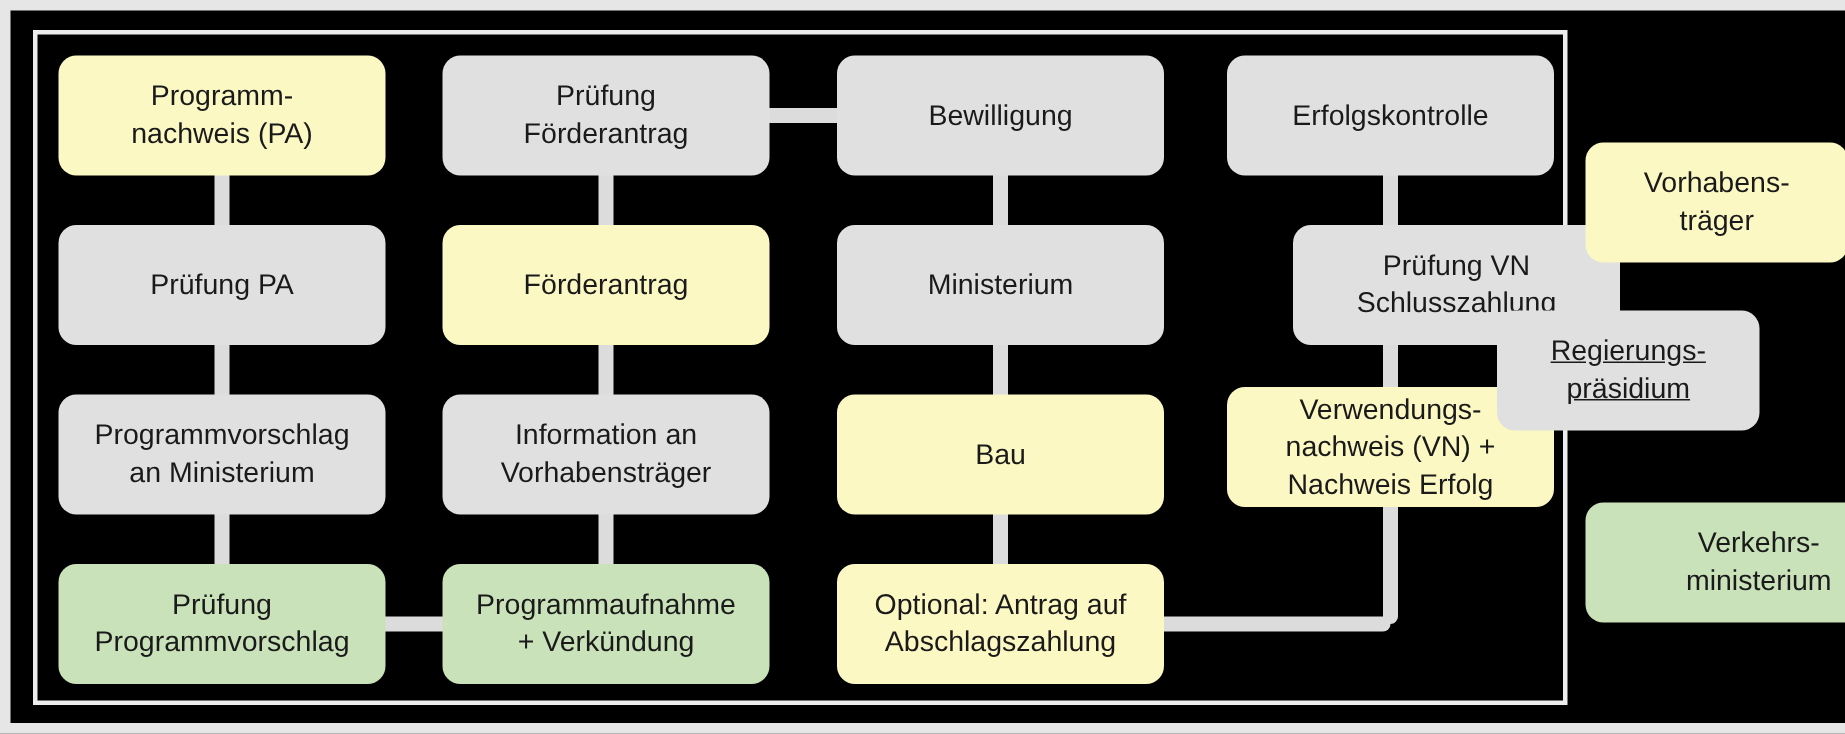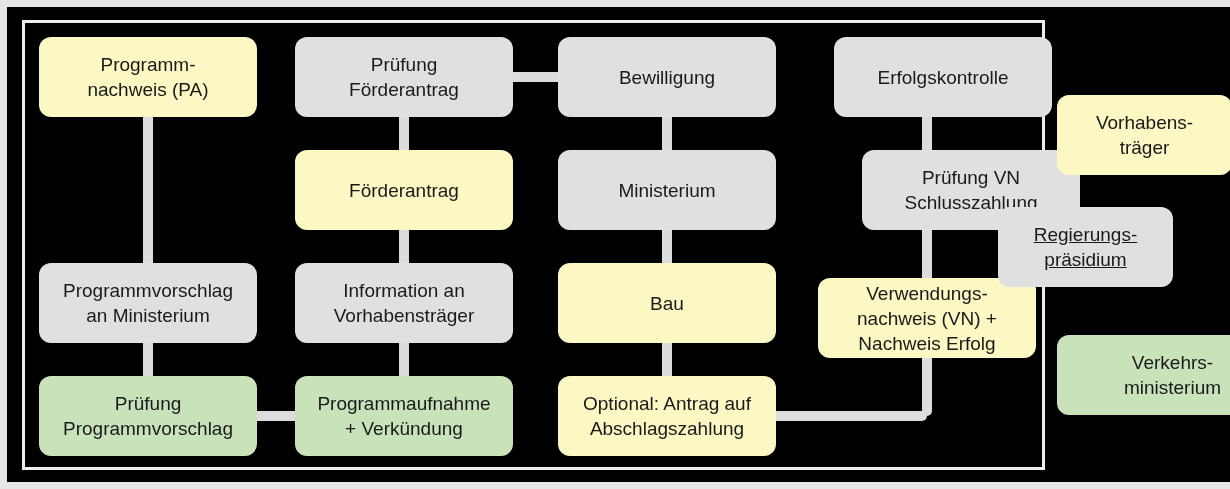--- a/index.html
+++ b/index.html
@@ -78,43 +78,44 @@
   <div class="conn" style="left:143px; top:77px; width:10px; height:339px;"></div>
   <div class="conn" style="left:399px; top:77px; width:10px; height:339px;"></div>
   <div class="conn" style="left:662px; top:77px; width:10px; height:339px;"></div>
   <div class="conn" style="left:922px; top:77px; width:10px; height:339px;"></div>
   <div class="conn" style="left:404px; top:72px; width:263px; height:10px;"></div>
   <div class="conn" style="left:148px; top:411px; width:256px; height:10px;"></div>
   <div class="conn" style="left:667px; top:411px; width:260px; height:10px;"></div>
 
   <div class="box" style="left:39px; top:37px;" data-role="vorhabenstraeger">Programm-
 nachweis (PA)</div>
+  <div class="box" style="left:39px; top:150px;" data-role="regierungspraesidium">Prüfung PA</div>
   <div class="box" style="left:39px; top:263px;" data-role="regierungspraesidium">Programmvorschlag
 an Ministerium</div>
   <div class="box" style="left:39px; top:376px;" data-role="verkehrsministerium">Prüfung
 Programmvorschlag</div>
 
   <div class="box" style="left:295px; top:37px;" data-role="regierungspraesidium">Prüfung
 Förderantrag</div>
   <div class="box" style="left:295px; top:150px;" data-role="vorhabenstraeger">Förderantrag</div>
   <div class="box" style="left:295px; top:263px;" data-role="regierungspraesidium">Information an
 Vorhabensträger</div>
   <div class="box" style="left:295px; top:376px;" data-role="verkehrsministerium">Programmaufnahme
 + Verkündung</div>
 
   <div class="box" style="left:558px; top:37px;" data-role="regierungspraesidium">Bewilligung</div>
   <div class="box" style="left:558px; top:150px;" data-role="regierungspraesidium">Ministerium</div>
   <div class="box" style="left:558px; top:263px;" data-role="vorhabenstraeger">Bau</div>
   <div class="box" style="left:558px; top:376px;" data-role="vorhabenstraeger">Optional: Antrag auf
 Abschlagszahlung</div>
 
-  <div class="box" style="left:818px; top:37px;margin-left:16px;" data-role="regierungspraesidium">Erfolgskontrolle</div>
+  <div class="box" style="left:818px; top:37px;" data-role="regierungspraesidium">Erfolgskontrolle</div>
   <div class="box" style="left:818px; top:150px;margin-left:44px;" data-role="regierungspraesidium">Prüfung VN
 Schlusszahlung</div>
-  <div class="box" style="left:818px; top:278px;" data-role="vorhabenstraeger">Verwendungs-
+  <div class="box" style="left:818px; top:258px;" data-role="vorhabenstraeger">Verwendungs-
 nachweis (VN) +
 Nachweis Erfolg</div>
 
   <div class="box legend-box" style="left:1057px; top:95px;" data-role="vorhabenstraeger">Vorhabens-
 träger</div>
   <div class="box legend-box" style="left:998px; top:207px;text-decoration:underline;" data-role="regierungspraesidium">Regierungs-
 präsidium</div>
   <div class="box legend-box" style="left:1057px; top:335px;padding-left:28px;" data-role="verkehrsministerium">Verkehrs-
 ministerium</div>
 </div>

